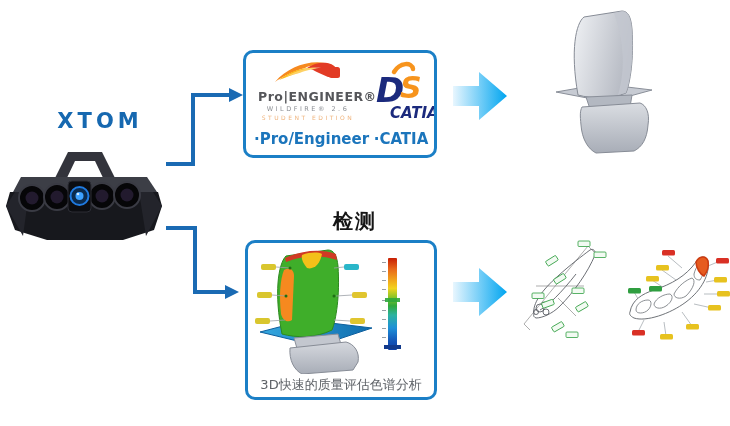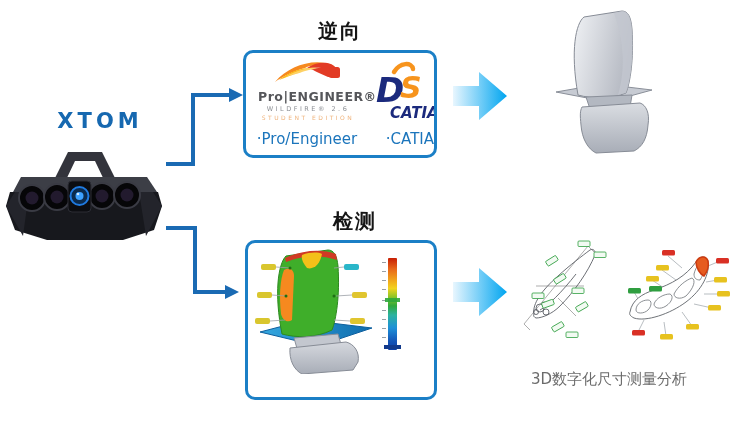--- a/index.html
+++ b/index.html
@@ -25,23 +25,23 @@
 
   
   .proe-logo { left:258px; top:58px; width:100px; height:68px; text-align:center; }
   .proe-name { font-size:12.5px; font-weight:bold; color:#55565a; letter-spacing:0.5px; margin-top:1px; }
   .proe-sub { font-size:6.5px; color:#8c8f94; letter-spacing:2.5px; margin-top:1px; }
   .proe-edition { font-size:6px; color:#efb37c; letter-spacing:2.5px; margin-top:1px; }
 
   
   .catia-logo { left:368px; top:60px; width:66px; height:66px; text-align:center; }
 
-  .bullet { font-size:15px; font-weight:normal; color:#1b75bc; }
+  .bullet { font-size:15px; font-weight:bold; color:#1b75bc; }
   .bullet-proe { left:254px; top:130px; width:106px; text-align:center; }
-  .bullet-catia { left:368px; top:130px; width:66px; text-align:right; }
+  .bullet-catia { left:368px; top:130px; width:66px; text-align:center; }
 
   
   .caption { color:#757575; }
   .caption-solid { left:546px; top:157px; width:140px; text-align:center; font-size:15px; }
   .caption-colormap { left:250px; top:376px; width:182px; text-align:center; font-size:13px; color:#5f6368; }
   .caption-measure { left:519px; top:370px; width:180px; text-align:center; font-size:15px; color:#6b6b6b; }
 
   
   .colorbar { left:388px; top:258px; width:9px; height:92px;
     background:linear-gradient(to bottom,
@@ -85,21 +85,20 @@
 
   <svg class="abs" style="left:0; top:0;" width="730" height="426" viewBox="0 0 730 426" pointer-events="none">
     <g stroke="#1a6ab3" stroke-width="4" fill="none">
       <polyline points="166,164 193,164 193,95 230,95"></polyline>
       <polyline points="166,228 195,228 195,292 226,292"></polyline>
     </g>
     <polygon points="229,88 229,102 243,95" fill="#1a6ab3"></polygon>
     <polygon points="225,285 225,299 239,292" fill="#1a6ab3"></polygon>
   </svg>
 
-  <div class="abs flow-title title-reverse">逆向</div>
   <div class="abs flow-title title-inspect">检测</div>
 
   <div class="abs flow-box box-reverse"></div>
 
   <div class="abs proe-logo">
     <svg width="70" height="26" viewBox="0 0 70 26">
       <path d="M2 24 C14 10 34 2 52 5 C60 6 66 10 64 16 L58 13 C50 5 38 7 32 10 C20 13 9 19 2 24 Z" fill="#f6891f"></path>
       <path d="M34 10 C44 3 58 3 63 10 C66 15 62 20 55 19 L46 15 C40 12 36 10 34 10 Z" fill="#e23b25"></path>
       <rect x="56" y="9" width="11" height="11" rx="2.5" fill="#e23b25"></rect>
       <path d="M6 22 C18 13 30 9 44 10 C35 12 18 17 6 22 Z" fill="#fdb913"></path>
@@ -198,20 +197,21 @@
       <div class="cb-tick" style="top:34%"></div>
     <div class="cb-tick" style="top:46%"></div>
       <div class="cb-tick" style="top:56%"></div>
     <div class="cb-tick" style="top:66%"></div>
       <div class="cb-tick" style="top:76%"></div>
     <div class="cb-tick" style="top:86%"></div>
     <div class="cb-marker-mid"></div>
     <div class="cb-marker-low"></div>
   </div>
 
+  <div class="abs caption caption-colormap">3D快速的质量评估色谱分析</div>
 
   <svg class="abs" style="left:453px; top:266px;" width="56" height="52" viewBox="0 0 56 52">
     <defs>
       <linearGradient id="gArrow2" x1="0" y1="0" x2="1" y2="0">
         <stop offset="0" stop-color="#e8f6fe"></stop>
           <stop offset="1" stop-color="#00a5f0"></stop>
       </linearGradient>
     </defs>
     <polygon points="0,16 26,16 26,2 54,26 26,50 26,36 0,36" fill="url(#gArrow2)"></polygon>
   </svg>
@@ -279,15 +279,14 @@
       <rect x="90" y="29" width="13" height="5.5" rx="1.5" fill="#e7c21f"></rect>
       <rect x="93" y="43" width="13" height="5.5" rx="1.5" fill="#e7c21f"></rect>
       <rect x="84" y="57" width="13" height="5.5" rx="1.5" fill="#e7c21f"></rect>
       <rect x="62" y="76" width="13" height="5.5" rx="1.5" fill="#e7c21f"></rect>
       <rect x="36" y="86" width="13" height="5.5" rx="1.5" fill="#e7c21f"></rect>
       <rect x="4" y="40" width="13" height="5.5" rx="1.5" fill="#2f9e40"></rect>
       <rect x="25" y="38" width="13" height="5.5" rx="1.5" fill="#2f9e40"></rect>
     </g>
   </svg>
 
-  <div class="abs caption caption-measure">3D数字化尺寸测量分析</div>
 
 </div>
 
 </body></html>

